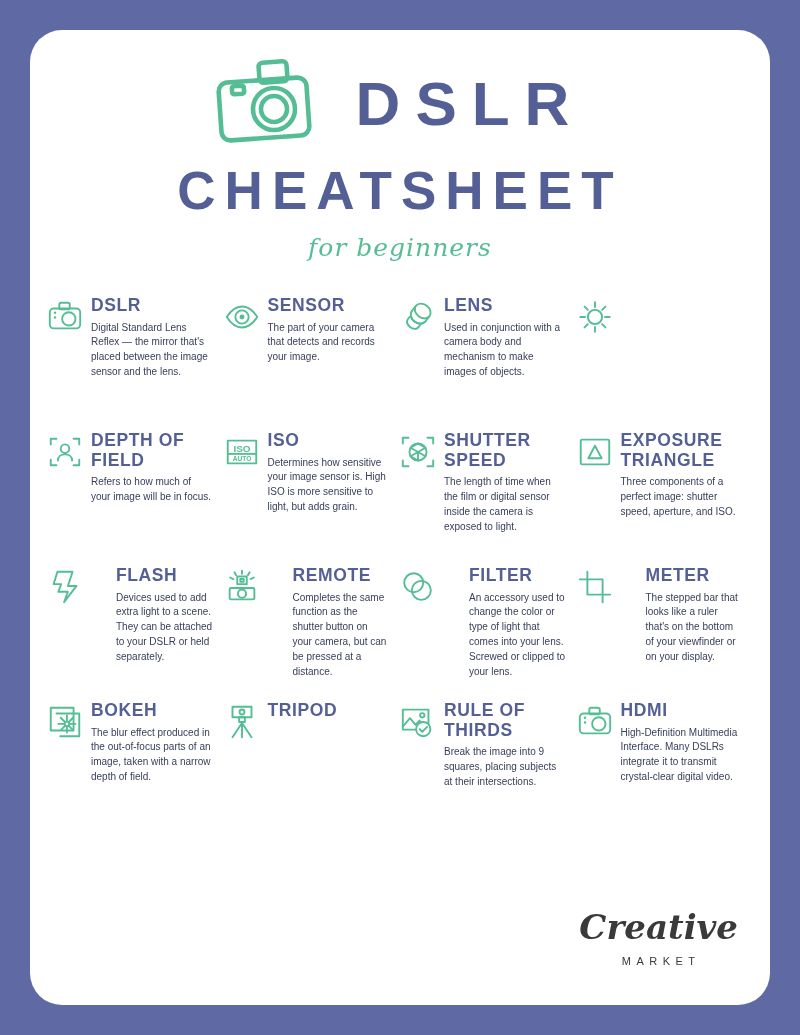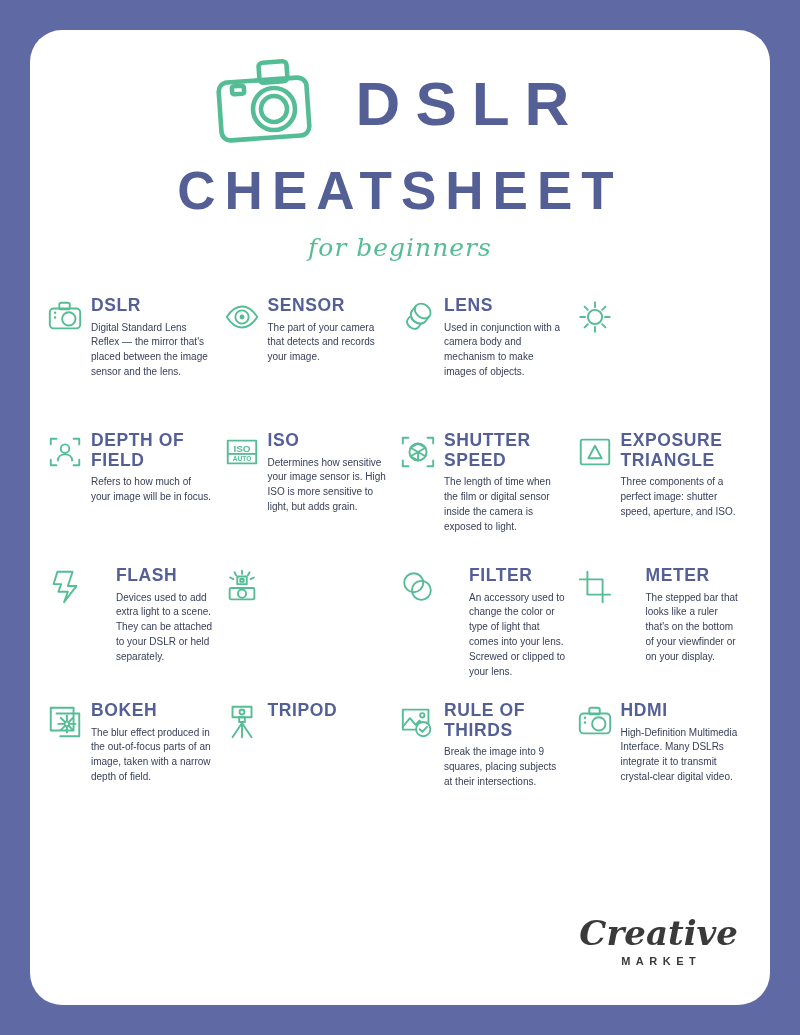--- a/index.html
+++ b/index.html
@@ -119,24 +119,24 @@
     font-style: italic;
     font-weight: bold;
     font-size: 34px;
     color: #3a3a3a;
     line-height: 1;
     letter-spacing: 0px;
     margin-top: 19px;
   }
   .cm-market {
     font-size: 11px;
-    font-weight: bold;
+    font-weight: normal;
     letter-spacing: 5.5px;
     color: #3a3a3a;
-    margin-top: 5px;
+    margin-top: 11px;
     padding-left: 5px;
   }
 </style>
 </head>
 <body>
 
 <div class="poster">
 
   <div class="header">
     <div class="title-row">
@@ -292,20 +292,24 @@
       <div class="card">
         <span class="card-icon">
           <svg width="38" height="38" viewBox="0 0 40 40" fill="none" stroke="#55bd95" stroke-width="2" stroke-linejoin="round" stroke-linecap="round">
             <rect x="15" y="9" width="10" height="8"></rect>
             <rect x="18.2" y="11.6" width="3.6" height="2.8"></rect>
             <path d="M12 4.5l1.8 3.2M20 2.8v3.4M28 4.5l-1.8 3.2M7.5 10l3.4 1.6M32.5 10l-3.4 1.6"></path>
             <rect x="7" y="21" width="26" height="12" rx="1.5"></rect>
             <circle cx="20" cy="27" r="4.3"></circle>
           </svg>
         </span>
+        <div class="card-body">
+          <h3 class="card-title">REMOTE</h3>
+          <p class="card-desc">Completes the same function as the shutter button on your camera, but can be pressed at a distance.</p>
+        </div>
       </div>
 
       <div class="card">
         <span class="card-icon">
           <svg width="38" height="38" viewBox="0 0 40 40" fill="none" stroke="#55bd95" stroke-width="2">
             <circle cx="15.5" cy="15.5" r="10"></circle>
             <circle cx="23.5" cy="23.5" r="10"></circle>
           </svg>
         </span>
         <div class="card-body">

